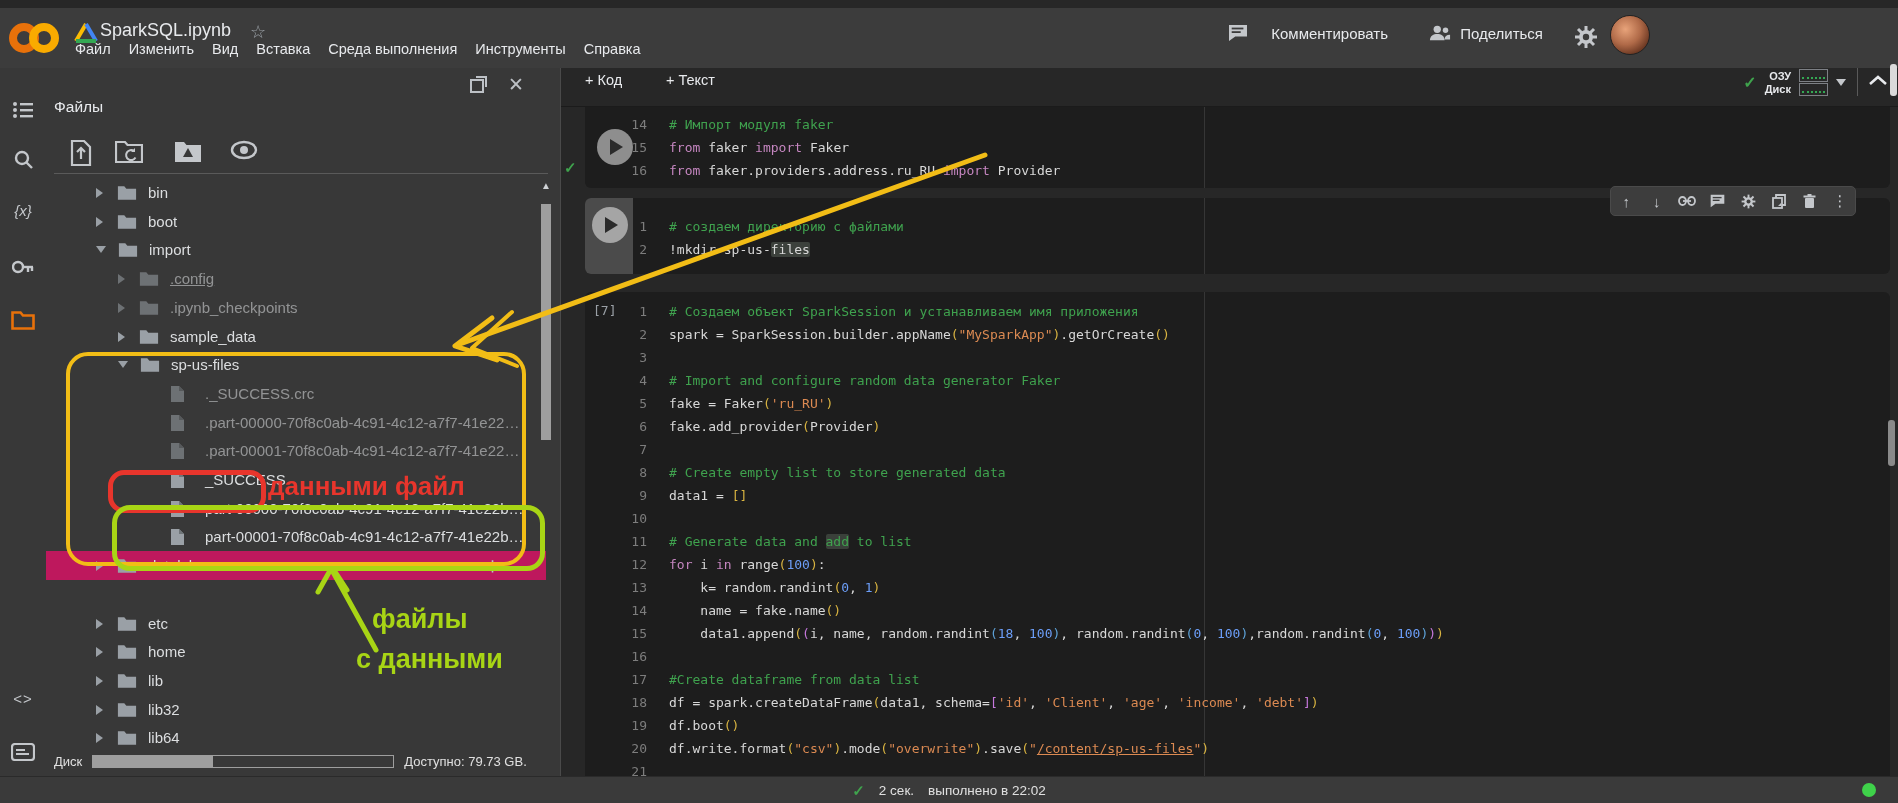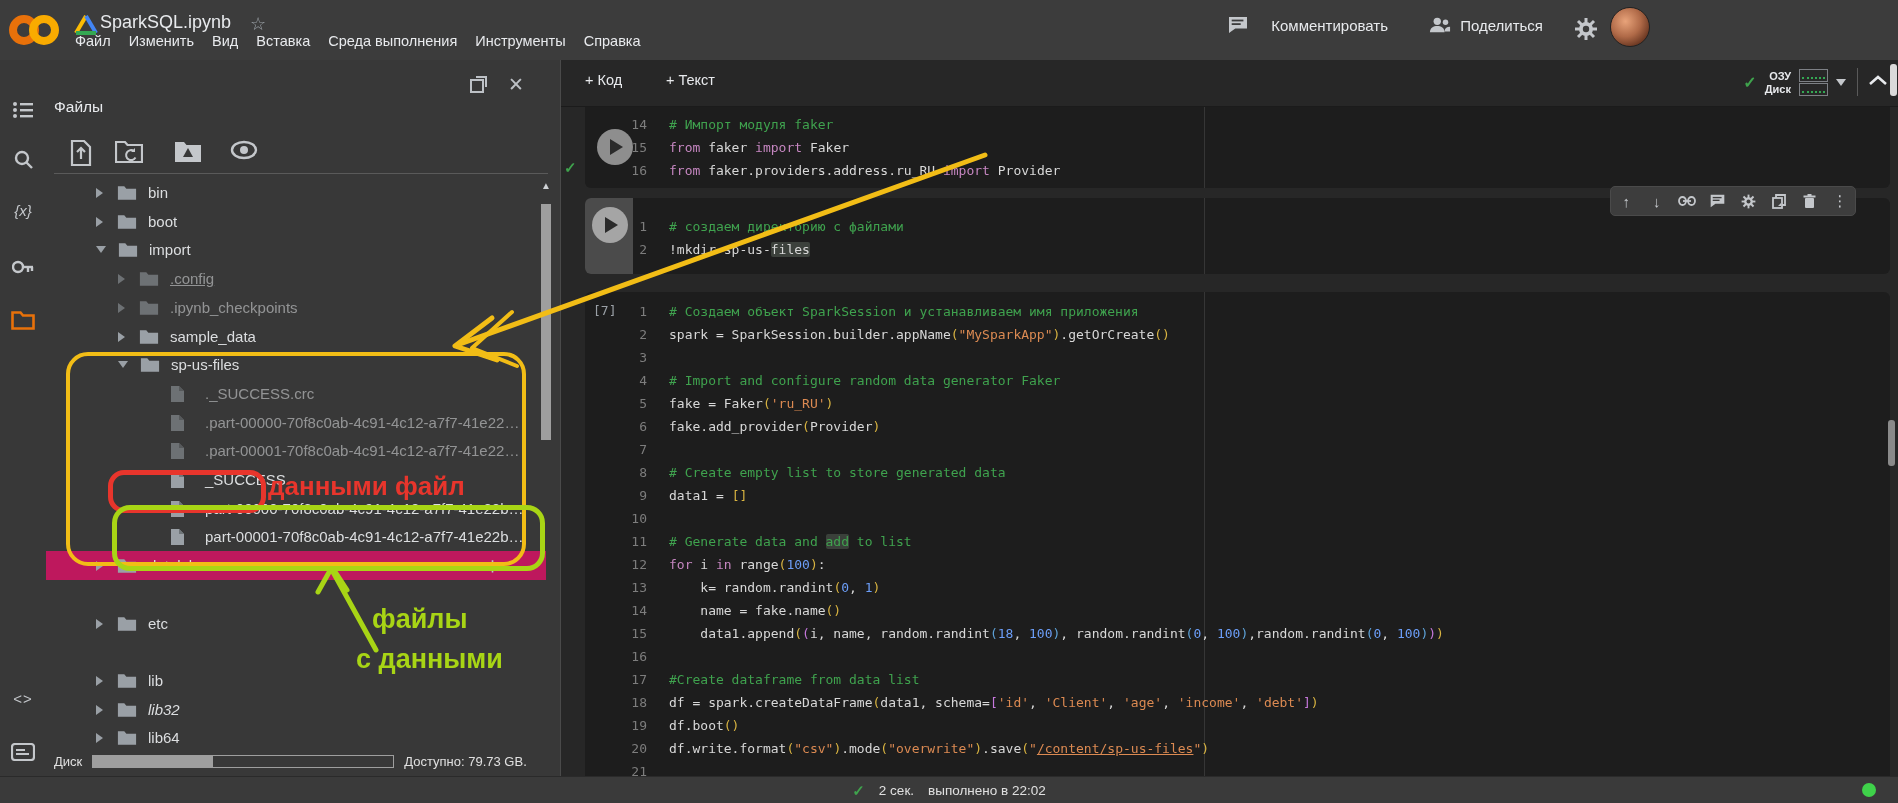--- a/index.html
+++ b/index.html
@@ -1,20 +1,20 @@
 <!DOCTYPE html>
 <html><head>
 <meta charset="utf-8">
 <style>
   html,body{margin:0;padding:0;background:#111;}
   #stage{position:relative;width:1898px;height:803px;overflow:hidden;
     font-family:"Liberation Sans",sans-serif;background:#272727;color:#e8eaed;}
   .abs{position:absolute;}
   
-  #header{left:0;top:0;width:1898px;height:60px;background:#3c3c3c;z-index:5;}
+  #header{left:0;top:8px;width:1898px;height:60px;background:#3c3c3c;z-index:5;}
   #title{left:100px;top:12px;font-size:18px;color:#e8eaed;}
   #star{left:250px;top:13px;font-size:18px;color:#9aa0a6;}
   #menubar{left:66px;top:33px;font-size:14.5px;color:#e8eaed;white-space:nowrap;}
   #menubar span{padding:4px 9px;cursor:pointer;}
   .hbtn{top:16px;font-size:15px;color:#e8eaed;white-space:nowrap;display:flex;align-items:center;gap:9px;}
   
   #rail{left:0;top:60px;width:46px;height:743px;background:#383838;z-index:4;}
   .railic{left:9px;width:28px;height:28px;color:#c4c7cb;display:flex;align-items:center;justify-content:center;font-size:17px;}
   
   #panel{left:46px;top:60px;width:514px;height:743px;background:#383838;border-right:1px solid #4a4a4a;z-index:3;}
@@ -354,37 +354,46 @@
         </div>
         <div class="trow" style="top: 431px;">
           <span class="tarrow arr-r" style="margin-left:50px;margin-right:14px;"></span>
           <span style="display:inline-flex">
             <svg class="ticon" viewBox="0 0 22 17">
               <path d="M1 1h7l2.3 2.7H21v12.3H1z" fill="#9aa0a6"></path>
             </svg>
           </span>
           <span style="white-space:nowrap;">etc</span>
         </div>
+        <div class="trow" style="top: 459px;">
+          <span class="tarrow arr-r" style="margin-left:50px;margin-right:14px;"></span>
+          <span style="display:inline-flex">
+            <svg class="ticon" viewBox="0 0 22 17">
+              <path d="M1 1h7l2.3 2.7H21v12.3H1z" fill="#9aa0a6"></path>
+            </svg>
+          </span>
+          <span style="white-space:nowrap;">home</span>
+        </div>
         <div class="trow" style="top: 488px;">
           <span class="tarrow arr-r" style="margin-left:50px;margin-right:14px;"></span>
           <span style="display:inline-flex">
             <svg class="ticon" viewBox="0 0 22 17">
               <path d="M1 1h7l2.3 2.7H21v12.3H1z" fill="#9aa0a6"></path>
             </svg>
           </span>
           <span style="white-space:nowrap;">lib</span>
         </div>
         <div class="trow" style="top: 517px;">
           <span class="tarrow arr-r" style="margin-left:50px;margin-right:14px;"></span>
           <span style="display:inline-flex">
             <svg class="ticon" viewBox="0 0 22 17">
               <path d="M1 1h7l2.3 2.7H21v12.3H1z" fill="#9aa0a6"></path>
             </svg>
           </span>
-          <span style="white-space:nowrap;font-style:italic;">lib32</span>
+          <span style="white-space:nowrap;">lib32</span>
         </div>
         <div class="trow" style="top: 545px;">
           <span class="tarrow arr-r" style="margin-left:50px;margin-right:14px;"></span>
           <span style="display:inline-flex">
             <svg class="ticon" viewBox="0 0 22 17">
               <path d="M1 1h7l2.3 2.7H21v12.3H1z" fill="#9aa0a6"></path>
             </svg>
           </span>
           <span style="white-space:nowrap;">lib64</span>
         </div>

